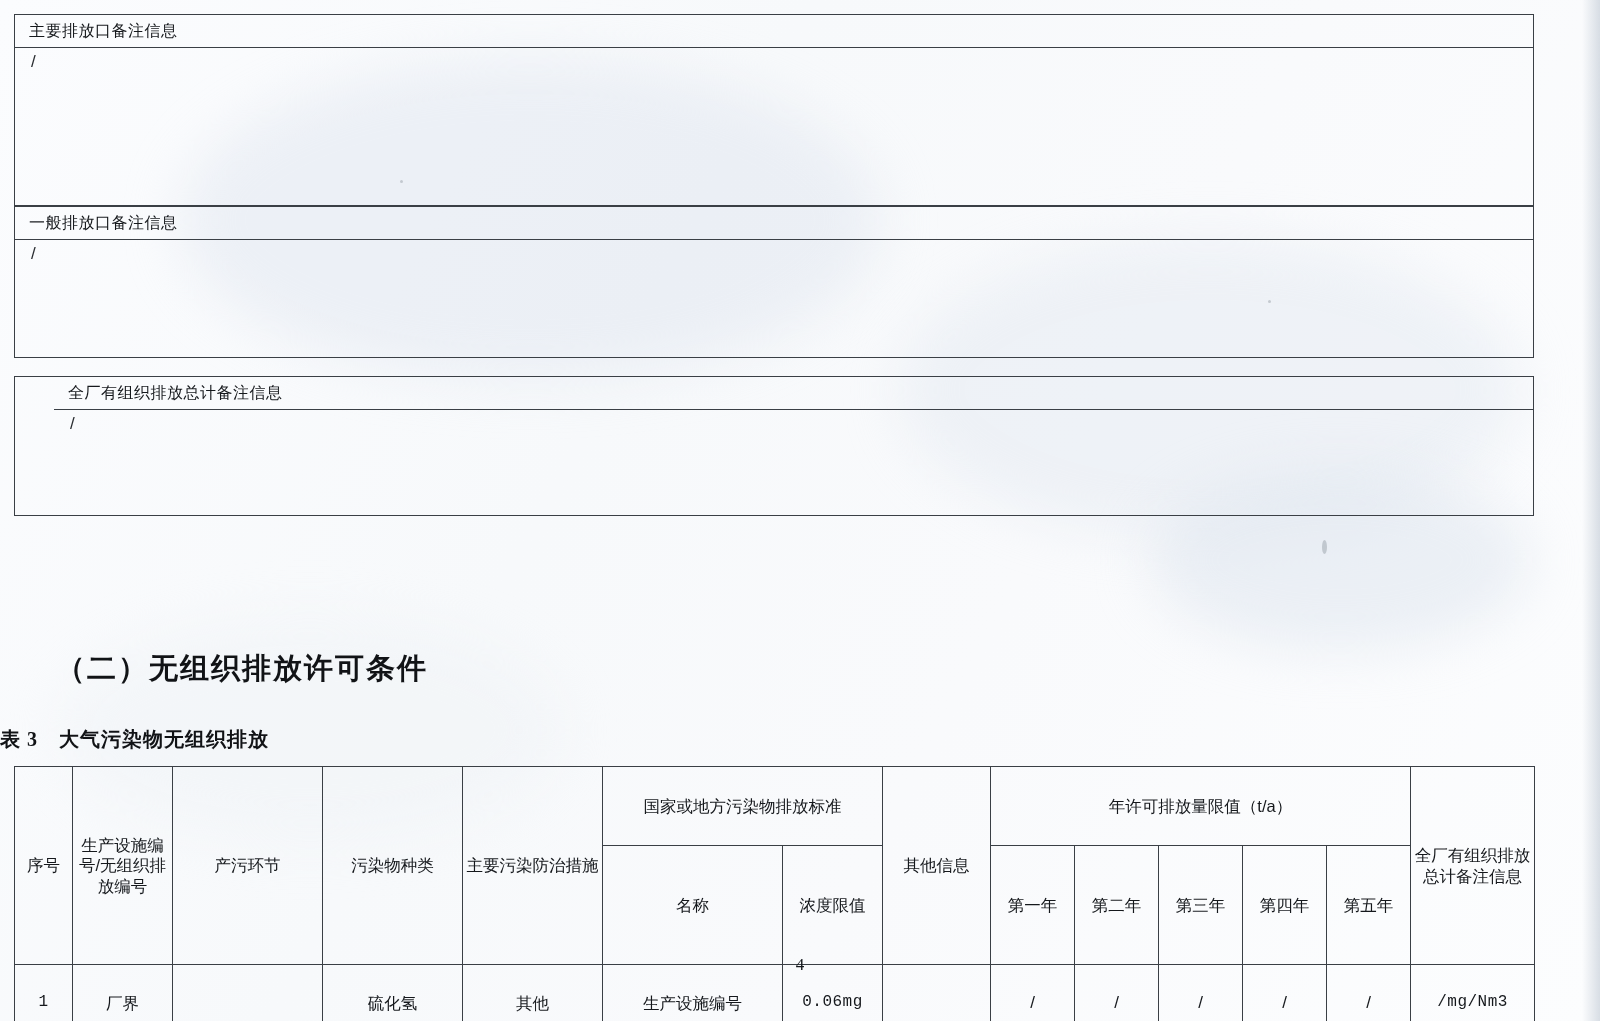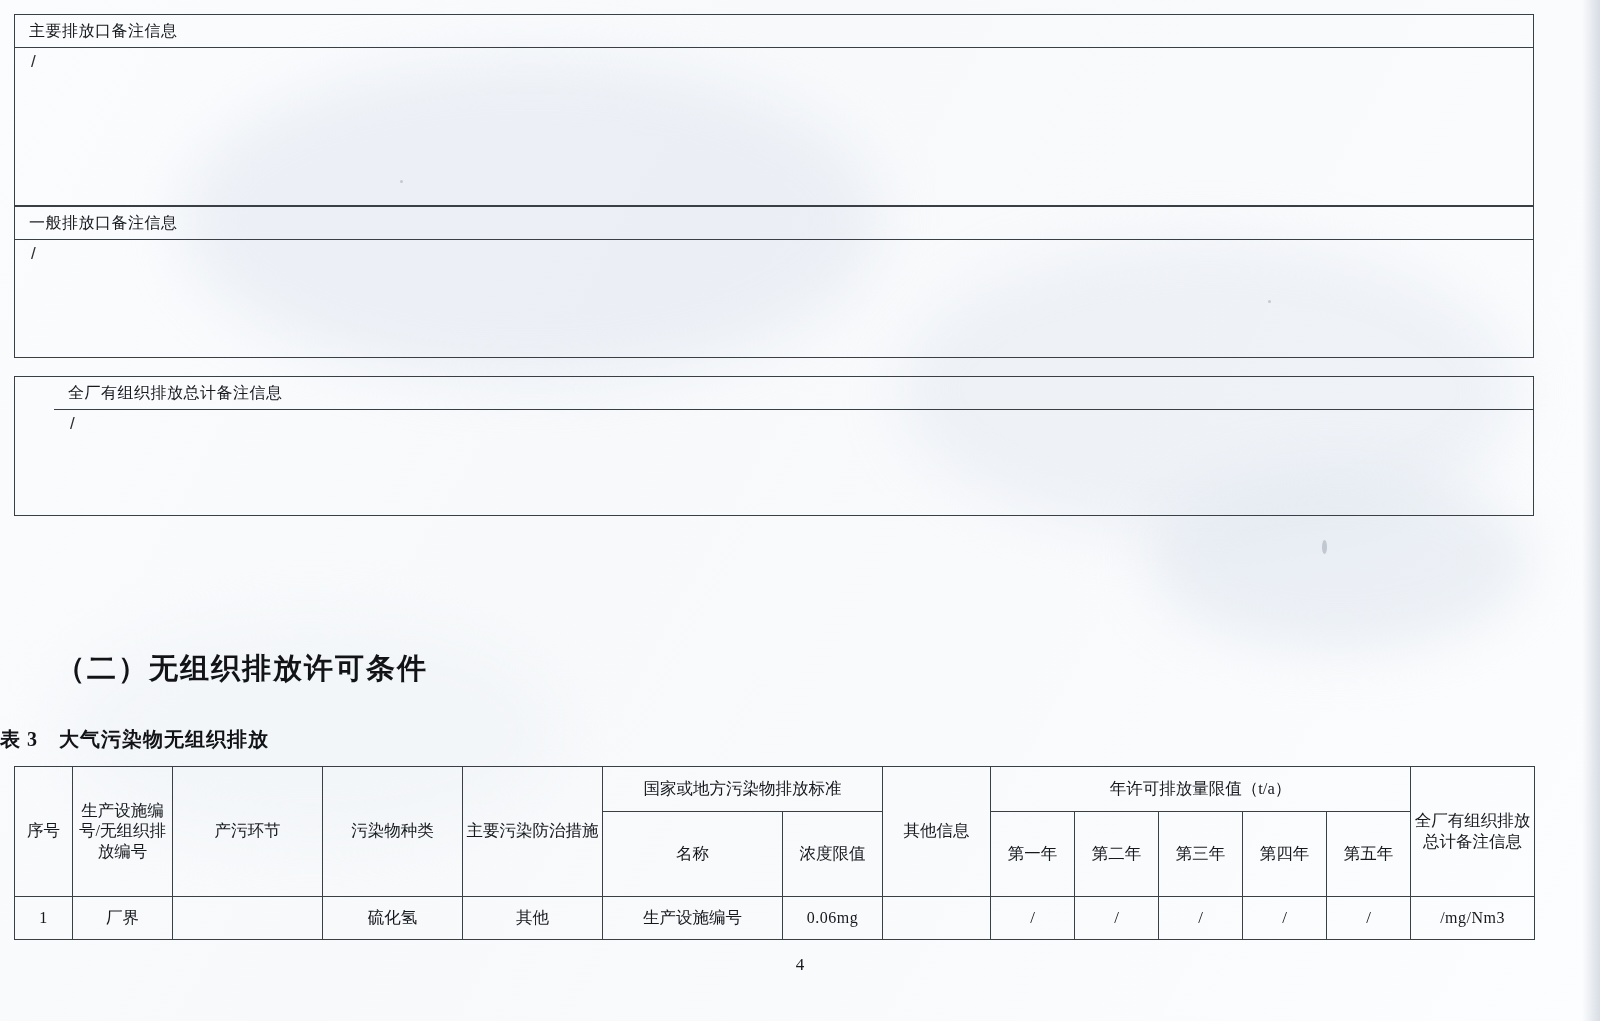--- a/index.html
+++ b/index.html
@@ -107,24 +107,23 @@
     table-layout: fixed;
     font-family: "Liberation Sans", "DejaVu Sans", sans-serif;
     font-size: 16.5px;
     color: #15181c;
     background: transparent;
   }
   table.main th, table.main td {
     border: 1.2px solid #3a3f45;
     text-align: center;
     vertical-align: middle;
-    padding: 3px 3px;
+    padding: 20px 3px;
     line-height: 1.22;
     font-weight: normal;
-    font-family: Liberation Serif, serif;
   }
   table.main thead th { height: 38px; }
   table.main .tall { height: 118px; }
   table.main tbody td { height: 36px; }
   .num-cell {
     font-family: "Liberation Mono", "DejaVu Sans Mono", monospace;
     font-size: 16px;
     letter-spacing: 0.5px;
   }
   .slash {

